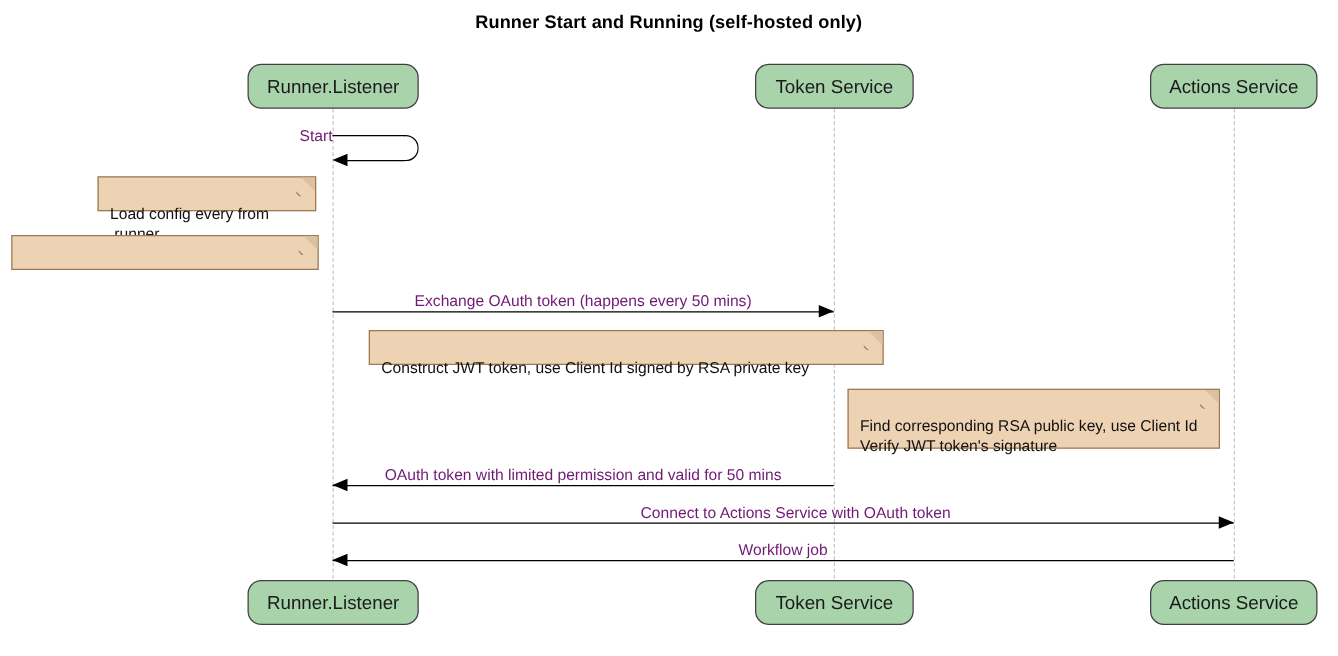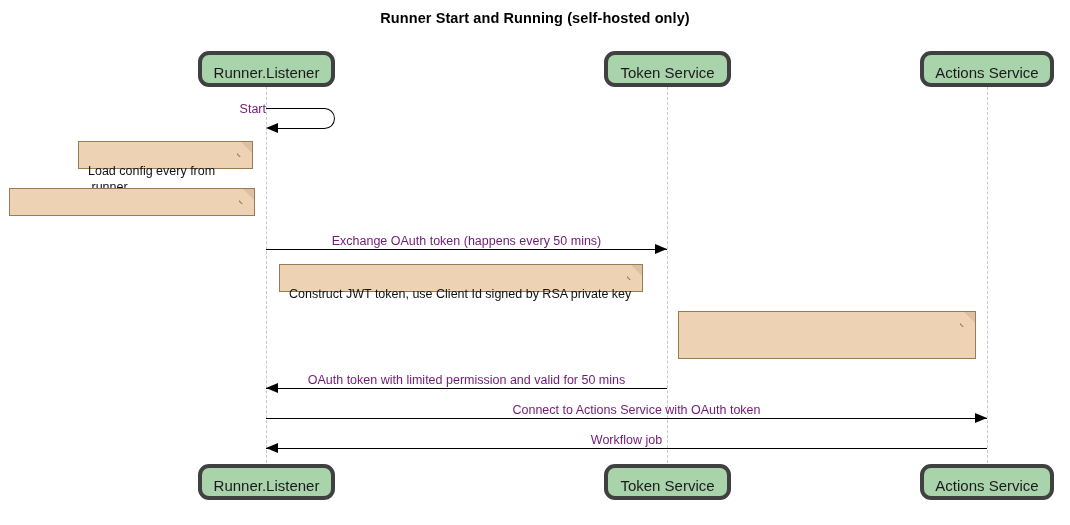--- a/index.html
+++ b/index.html
@@ -40,21 +40,21 @@
   .lifeline {
     position: absolute;
     width: 0;
     border-left: 1px dashed #c8c8c8;
   }
 
   
   .participant {
     position: absolute;
     background: #a9d3ab;
-    border: 4px solid #404040;
+    border: 1px solid #404040;
     border-radius: 11px;
     height: 36px;
     line-height: 36px;
     text-align: center;
     font-size: 15px;
     color: #1a1a1a;
     white-space: nowrap;
     box-sizing: border-box;
   }
 
@@ -201,27 +201,29 @@
 
   <div class="note" style="left:9px; top:188px; width:246px; height:28px;">
     <span class="fold"></span>
     <span class="fold-edge"></span>
   </div>
 
   <div class="msg-label" style="left:266px; top:234px; width:401px;">Exchange OAuth token (happens every 50 mins)</div>
   <div class="msg-line" style="left:266px; top:249px; width:401px;"></div>
   <div class="arrowhead right" style="left:655px; top:244px;"></div>
 
-  <div class="note" style="left:279px; top:264px; width:364px; height:28px;">
+  <div class="note" style="left:295px; top:264px; width:412px; height:28px;">
     <span>Construct JWT token, use Client Id signed by RSA private key</span>
     <span class="fold"></span>
     <span class="fold-edge"></span>
   </div>
 
   <div class="note" style="left:678px; top:311px; width:298px; height:48px;">
+    <span>Find corresponding RSA public key, use Client Id
+Verify JWT token's signature</span>
     <span class="fold"></span>
     <span class="fold-edge"></span>
   </div>
 
   <div class="msg-label" style="left:266px; top:373px; width:401px;">OAuth token with limited permission and valid for 50 mins</div>
   <div class="msg-line" style="left:266px; top:388px; width:401px;"></div>
   <div class="arrowhead left" style="left:266px; top:383px;"></div>
 
   <div class="msg-label" style="left:276px; top:403px; width:721px;">Connect to Actions Service with OAuth token</div>
   <div class="msg-line" style="left:266px; top:418px; width:721px;"></div>

